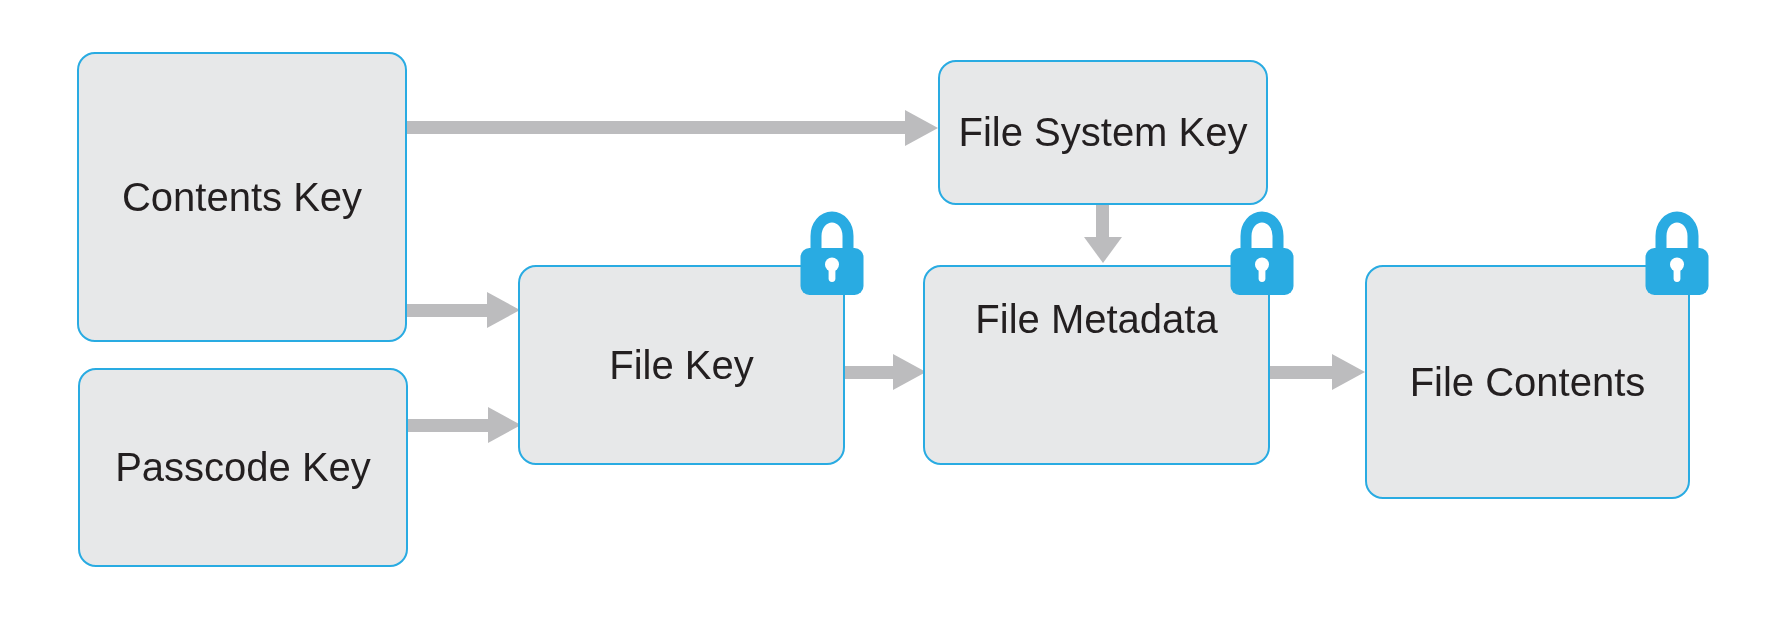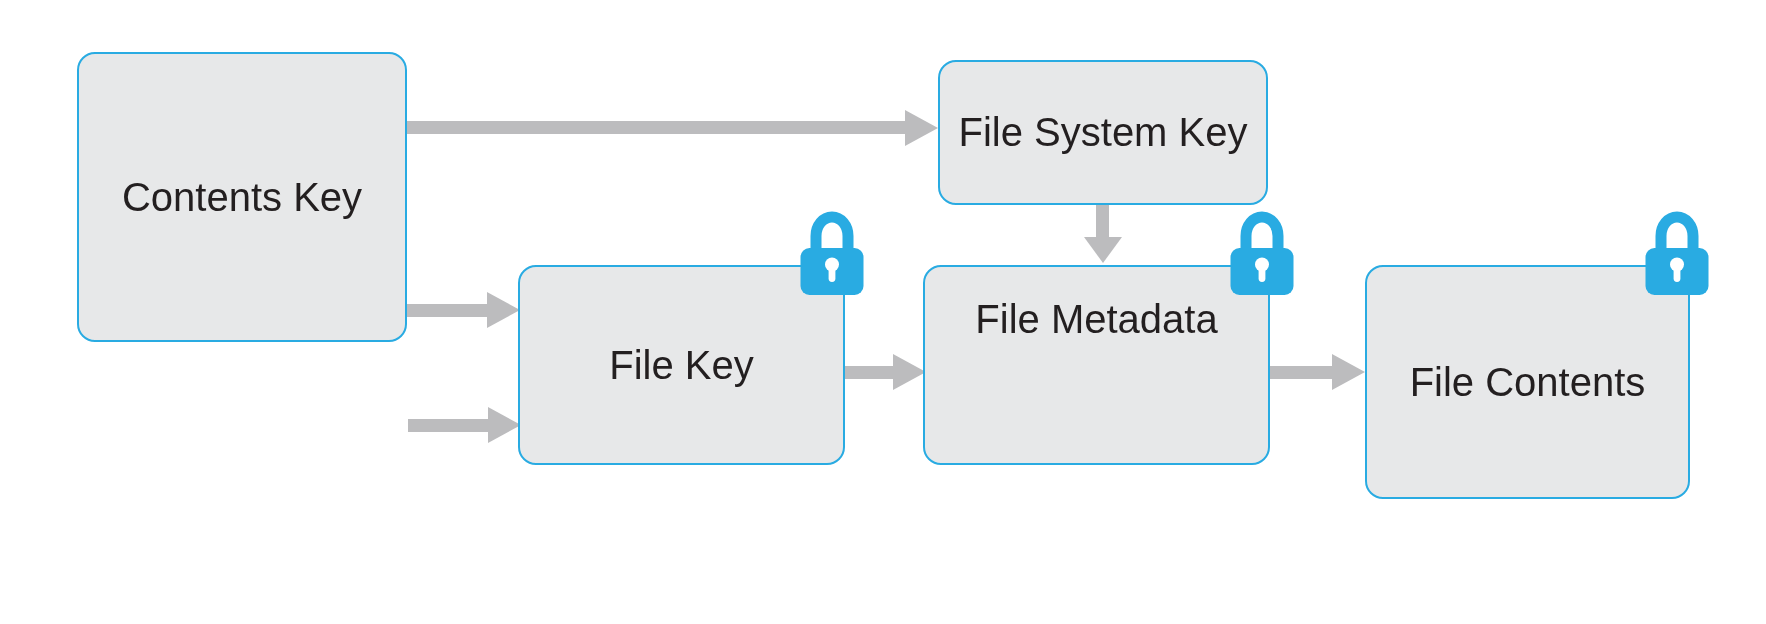--- a/index.html
+++ b/index.html
@@ -122,20 +122,23 @@
   <div class="shaft-v" id="arrow-fsk-fm-shaft"></div>
   <div class="head-down" id="arrow-fsk-fm-head"></div>
 
   <div class="shaft-h" id="arrow-fm-fc-shaft"></div>
   <div class="head-right" id="arrow-fm-fc-head"></div>
 
   <div class="box" id="box-hardware-key">
     <span class="label">Contents Key</span>
   </div>
 
+  <div class="box" id="box-passcode-key">
+    <span class="label">Passcode Key</span>
+  </div>
 
   <div class="box" id="box-file-system-key">
     <span class="label">File System Key</span>
   </div>
 
   <div class="box" id="box-class-key">
     <span class="label">File Key</span>
   </div>
 
   <div class="box" id="box-file-metadata">

